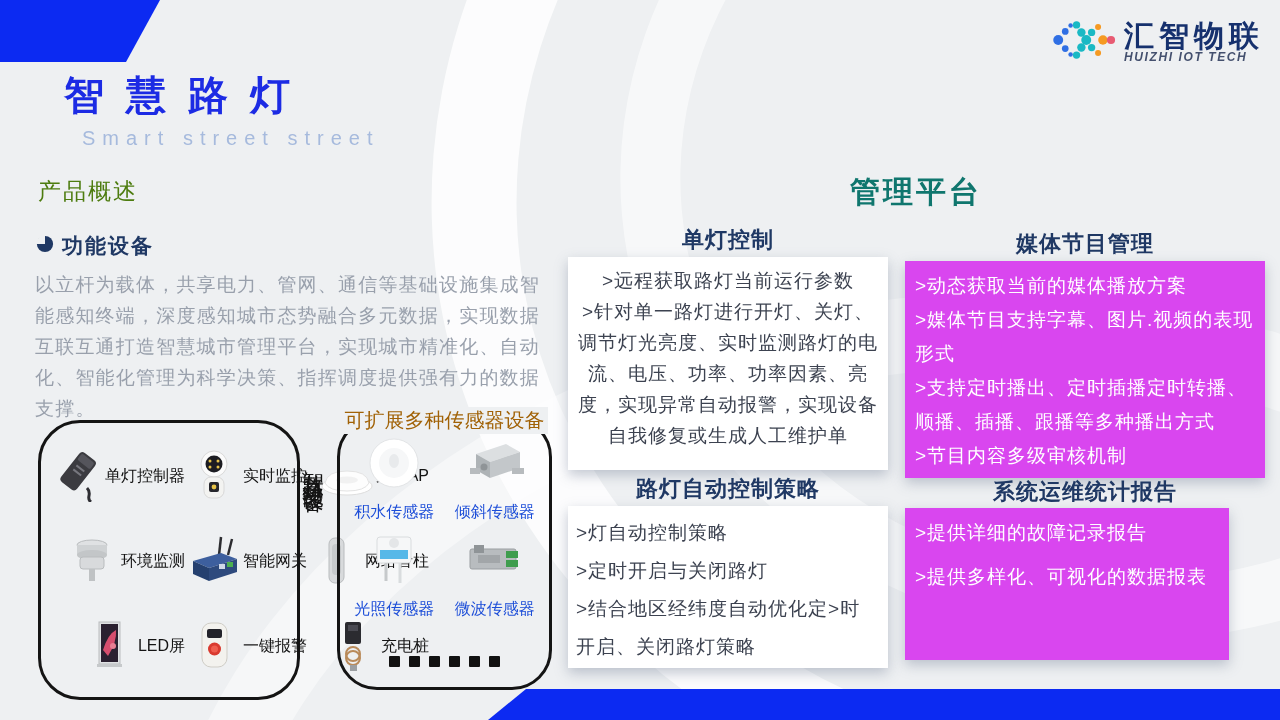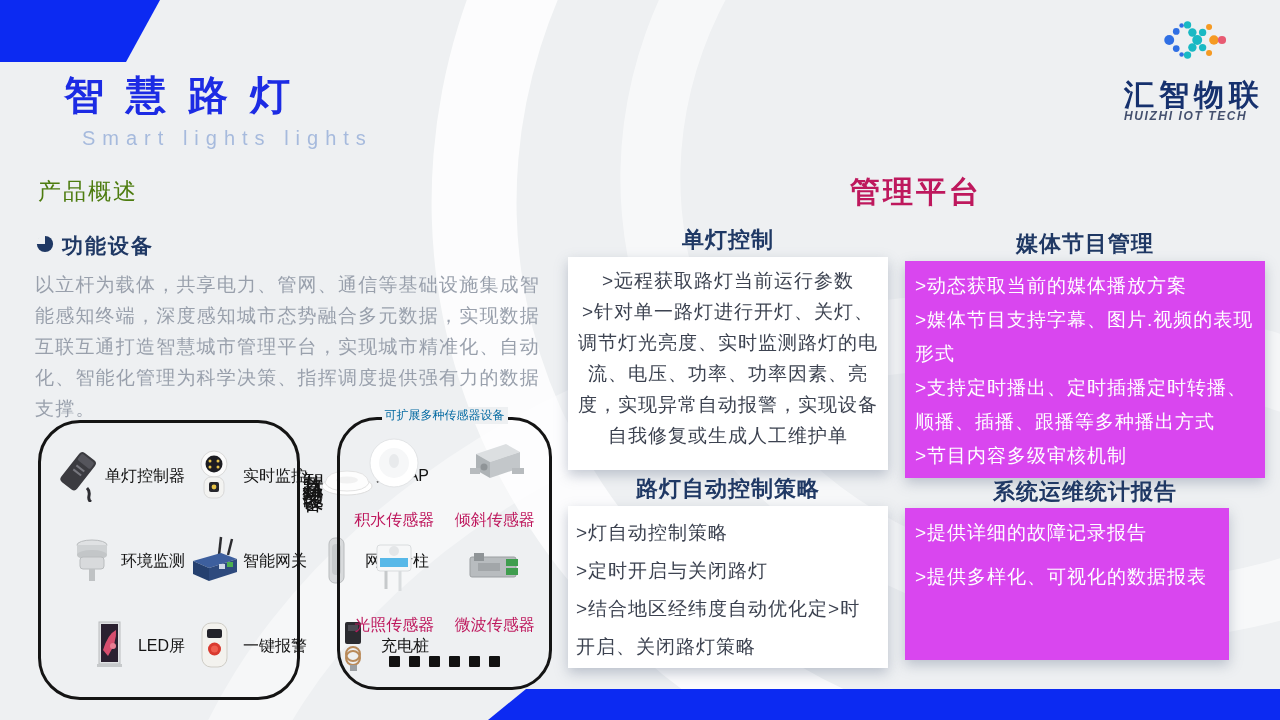--- a/index.html
+++ b/index.html
@@ -12,21 +12,21 @@
   .swirl-b{left:620px;top:-300px;width:920px;height:820px;border:60px solid rgba(255,255,255,.55);transform:rotate(-5deg);}
   .swirl-c{left:150px;top:300px;width:1400px;height:1000px;border:75px solid rgba(255,255,255,.45);transform:rotate(-10deg);}
 
   
   .corner-tl{position:absolute;left:0;top:0;width:160px;height:62px;background:#0c2af2;
              clip-path:polygon(0 0,160px 0,126px 100%,0 100%);}
   .bottom-bar{position:absolute;left:488px;top:689px;width:792px;height:31px;background:#0c2af2;
              clip-path:polygon(38px 0,100% 0,100% 100%,0 100%);}
 
   
-  .logo{position:absolute;right:16px;top:12px;display:flex;align-items:center;gap:8px;flex-direction:column;}
+  .logo{position:absolute;right:16px;top:12px;display:flex;align-items:center;gap:8px;}
   .logo-text{display:flex;flex-direction:column;line-height:1;}
   .logo-zh{font-size:30px;font-weight:800;color:#16316e;letter-spacing:5px;}
   .logo-en{font-size:12px;font-style:italic;font-weight:700;color:#44506e;letter-spacing:1.6px;}
 
   
   .title-zh{position:absolute;left:64px;top:68px;font-size:40px;font-weight:800;color:#1c2be4;letter-spacing:22px;white-space:nowrap;}
   .title-en{position:absolute;left:82px;top:127px;font-size:20px;color:#a6badd;letter-spacing:7px;white-space:nowrap;}
 
   
   .overview-heading{position:absolute;left:38px;top:176px;font-size:23px;color:#4d7c0f;letter-spacing:2px;}
@@ -40,30 +40,30 @@
               display:grid;grid-template-columns:repeat(3,1fr);grid-auto-rows:1fr;padding:10px 6px 8px 6px;box-sizing:border-box;}
   .dev-cell{display:flex;align-items:center;justify-content:flex-end;}
   .dev-cell svg{display:block;}
   .dev-lbl{font-size:16px;color:#141414;white-space:nowrap;margin-top:1px;}
   .side-label{position:absolute;left:301px;top:455px;height:215px;writing-mode:vertical-rl;
               font-size:21px;color:#141414;letter-spacing:3px;line-height:24px;}
 
   
   .sensor-box{position:absolute;left:337px;top:417px;width:215px;height:273px;border:3px solid #141414;border-radius:40px;box-sizing:border-box;}
   .sensor-title{position:absolute;top:-13px;left:50%;transform:translateX(-50%);background:#eef0f2;
-                padding:0 3px;font-size:12px;color:#0369a1;white-space:nowrap;}
+                padding:0 3px;font-size:20px;color:#a16207;white-space:nowrap;}
   .sensor-grid{display:grid;grid-template-columns:1fr 1fr;padding:14px 4px 0 4px;}
   .sensor-cell{display:flex;flex-direction:column;align-items:center;margin-bottom:8px;}
-  .sensor-lbl{font-size:16px;color:#be185d;white-space:nowrap;margin-top:14px;}
+  .sensor-lbl{font-size:16px;color:#1d4ed8;white-space:nowrap;margin-top:6px;}
   .more-dots{position:absolute;bottom:20px;left:0;width:100%;display:flex;justify-content:center;gap:9px;}
   .more-dots .dot{width:11px;height:11px;background:#111;border-radius:1px;display:inline-block;}
 
   
   .platform-title{position:absolute;left:666px;top:172px;width:500px;text-align:center;
-                  font-size:30px;font-weight:800;color:#be185d;letter-spacing:3px;}
+                  font-size:30px;font-weight:800;color:#0f766e;letter-spacing:3px;}
   .panel-h{position:absolute;text-align:center;font-size:22px;font-weight:800;color:#1f3864;letter-spacing:1px;}
   .h-a1{left:568px;top:225px;width:320px;}
   .h-b1{left:905px;top:229px;width:360px;}
   .h-a2{left:568px;top:474px;width:320px;}
   .h-b2{left:905px;top:477px;width:360px;}
   .panel{position:absolute;box-sizing:border-box;}
   .panel-light{background:#ffffff;box-shadow:0 5px 12px rgba(125,135,158,.45);color:#3c4250;}
   .panel-blue{background:#d946ef;box-shadow:0 5px 12px rgba(125,135,158,.45);color:#ffffff;}
   .p-a1{left:568px;top:257px;width:320px;height:213px;padding:8px 8px;}
   .p-b1{left:905px;top:261px;width:360px;height:217px;padding:8px 10px;}
@@ -113,21 +113,21 @@
         <circle cx="56" cy="26" r="3.8" fill="#e85b73"></circle>
       </svg>
     </span>
     <span class="logo-text">
       <span class="logo-zh">汇智物联</span>
       <span class="logo-en">HUIZHI IOT TECH</span>
     </span>
   </div>
 
   <div class="title-zh">智慧路灯</div>
-  <div class="title-en">Smart lights lights</div>
+  <div class="title-en">Smart street street</div>
 
   <div class="overview-heading">产品概述</div>
   <div class="overview-sub">
     <span>
       <svg width="18" height="18" viewBox="0 0 20 20">
         <circle cx="10" cy="10" r="9" fill="#1f3864"></circle>
         <path d="M10 10 L10 0 A10 10 0 0 0 0 10 Z" fill="#eef0f2"></path>
       </svg>
     </span>
     <span class="lbl">功能设备</span>

